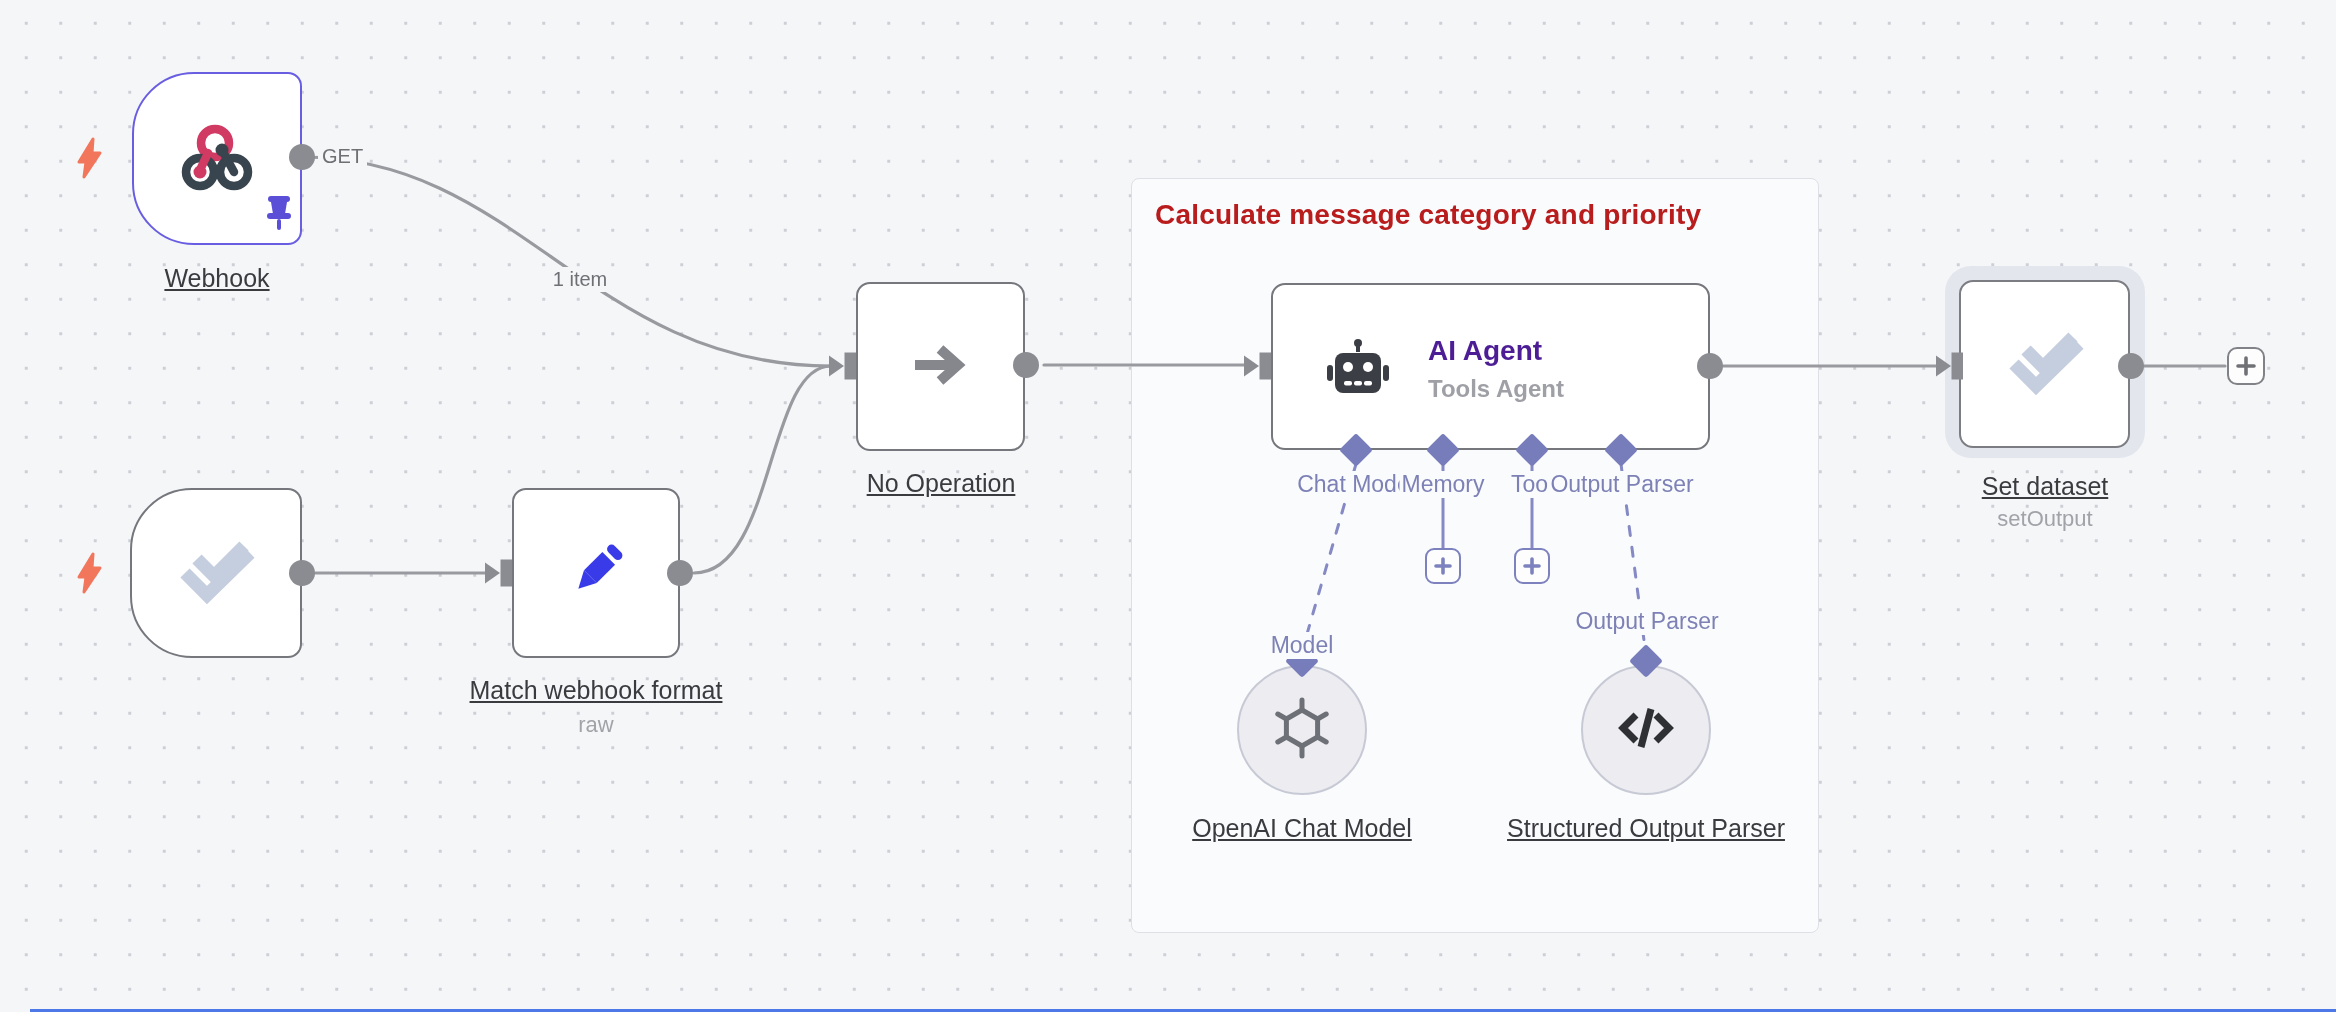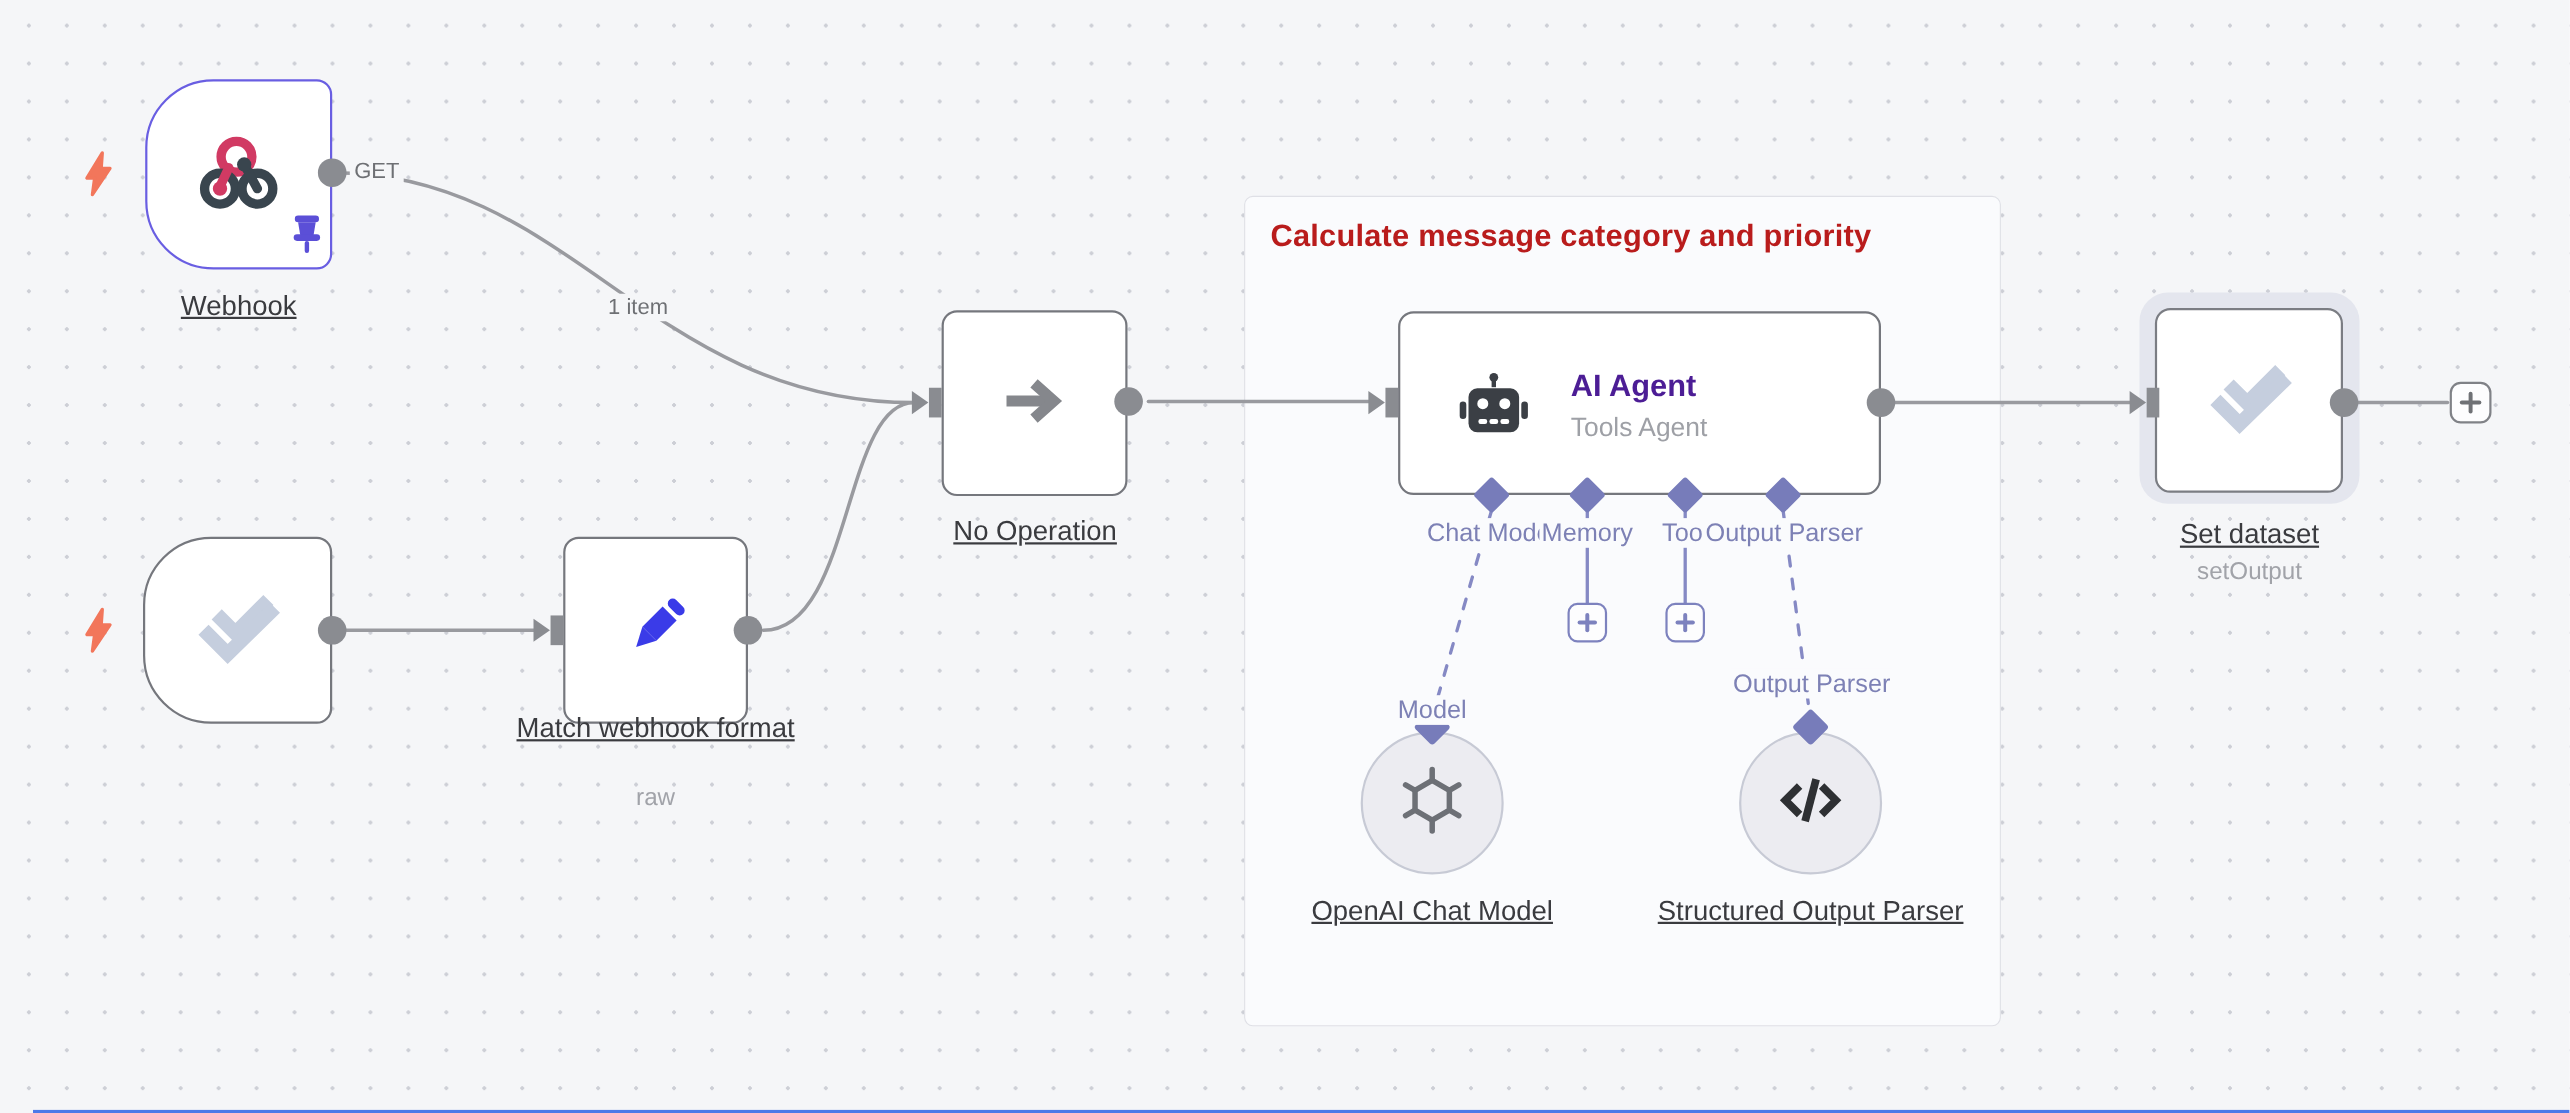--- a/index.html
+++ b/index.html
@@ -36,21 +36,21 @@
   .circle-node{
     position:absolute;width:130px;height:130px;border-radius:50%;
     background:#ececf1;border:2px solid #c7cad5;box-sizing:border-box;z-index:2;
   }
   
   .agent-body{position:absolute;left:1271px;top:283px;width:439px;height:167px;z-index:2;
     background:#fff;border:2.4px solid #75777d;border-radius:14px;box-sizing:border-box;}
   .agent-icon{position:absolute;left:50px;top:52px;}
   .agent-text{position:absolute;left:155px;top:50px;}
   .agent-title{font-size:28px;font-weight:700;color:#4c1d95;}
-  .agent-sub{font-size:24px;color:#9ea0a6;margin-top:8px;}
+  .agent-sub{font-size:24px;color:#9ea0a6;margin-top:8px;font-weight:bold;}
   
   .node-label{
     position:absolute;transform:translateX(-50%);text-align:center;
     font-size:25px;font-weight:500;color:#3a3b3f;line-height:36px;z-index:5;white-space:nowrap;text-decoration:underline;
   }
   .node-label.wrap{white-space:normal;}
   .node-sub{
     position:absolute;transform:translateX(-50%);text-align:center;
     font-size:22px;font-weight:400;color:#a1a3a9;z-index:5;white-space:nowrap;
   }
@@ -294,21 +294,21 @@
           <line x1="-8" y1="0" x2="8" y2="0"></line>
           <line x1="0" y1="-8" x2="0" y2="8"></line>
         </g>
     </svg>
   </div>
 
   <div class="edge-label" style="left:318px;top:144px;">GET</div>
   <div class="edge-label" style="left:580px;top:267px;transform:translateX(-50%);">1 item</div>
 
   <div class="node-label" style="left:217px;top:260px;">Webhook</div>
-  <div class="node-label" style="left:596px;top:644px;">Match webhook format</div>
+  <div class="node-label" style="left:596px;top:672px;">Match webhook format</div>
   <div class="node-sub" style="left:596px;top:712px;">raw</div>
   <div class="node-label" style="left:941px;top:465px;">No Operation</div>
   <div class="node-label" style="left:1302px;top:810px;">OpenAI Chat Model</div>
   <div class="node-label wrap" style="left:1646px;top:810px;width:280px;">Structured Output Parser</div>
   <div class="node-label" style="left:2045px;top:468px;">Set dataset</div>
   <div class="node-sub" style="left:2045px;top:506px;">setOutput</div>
 
   <div class="port-label" style="left:1356px;top:471px;">Chat Model</div>
   <div class="port-label" style="left:1443px;top:471px;">Memory</div>
   <div class="port-label" style="left:1532px;top:471px;">Tool</div>

